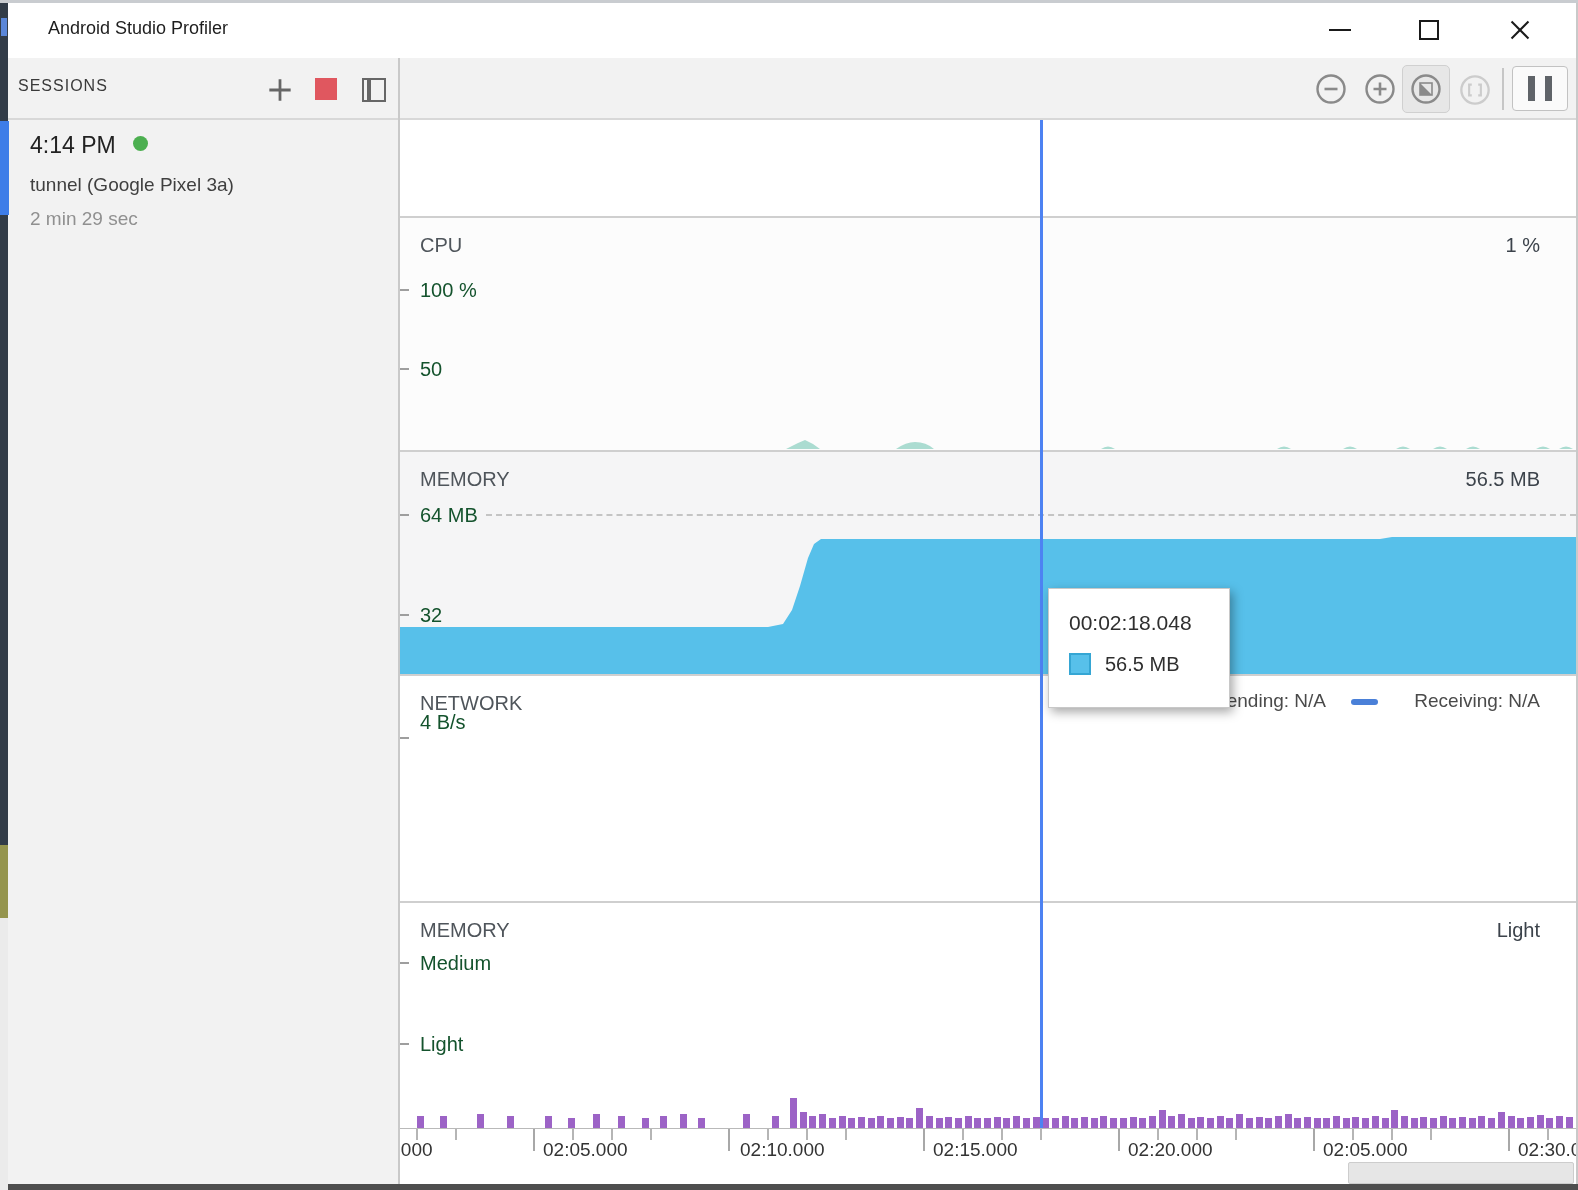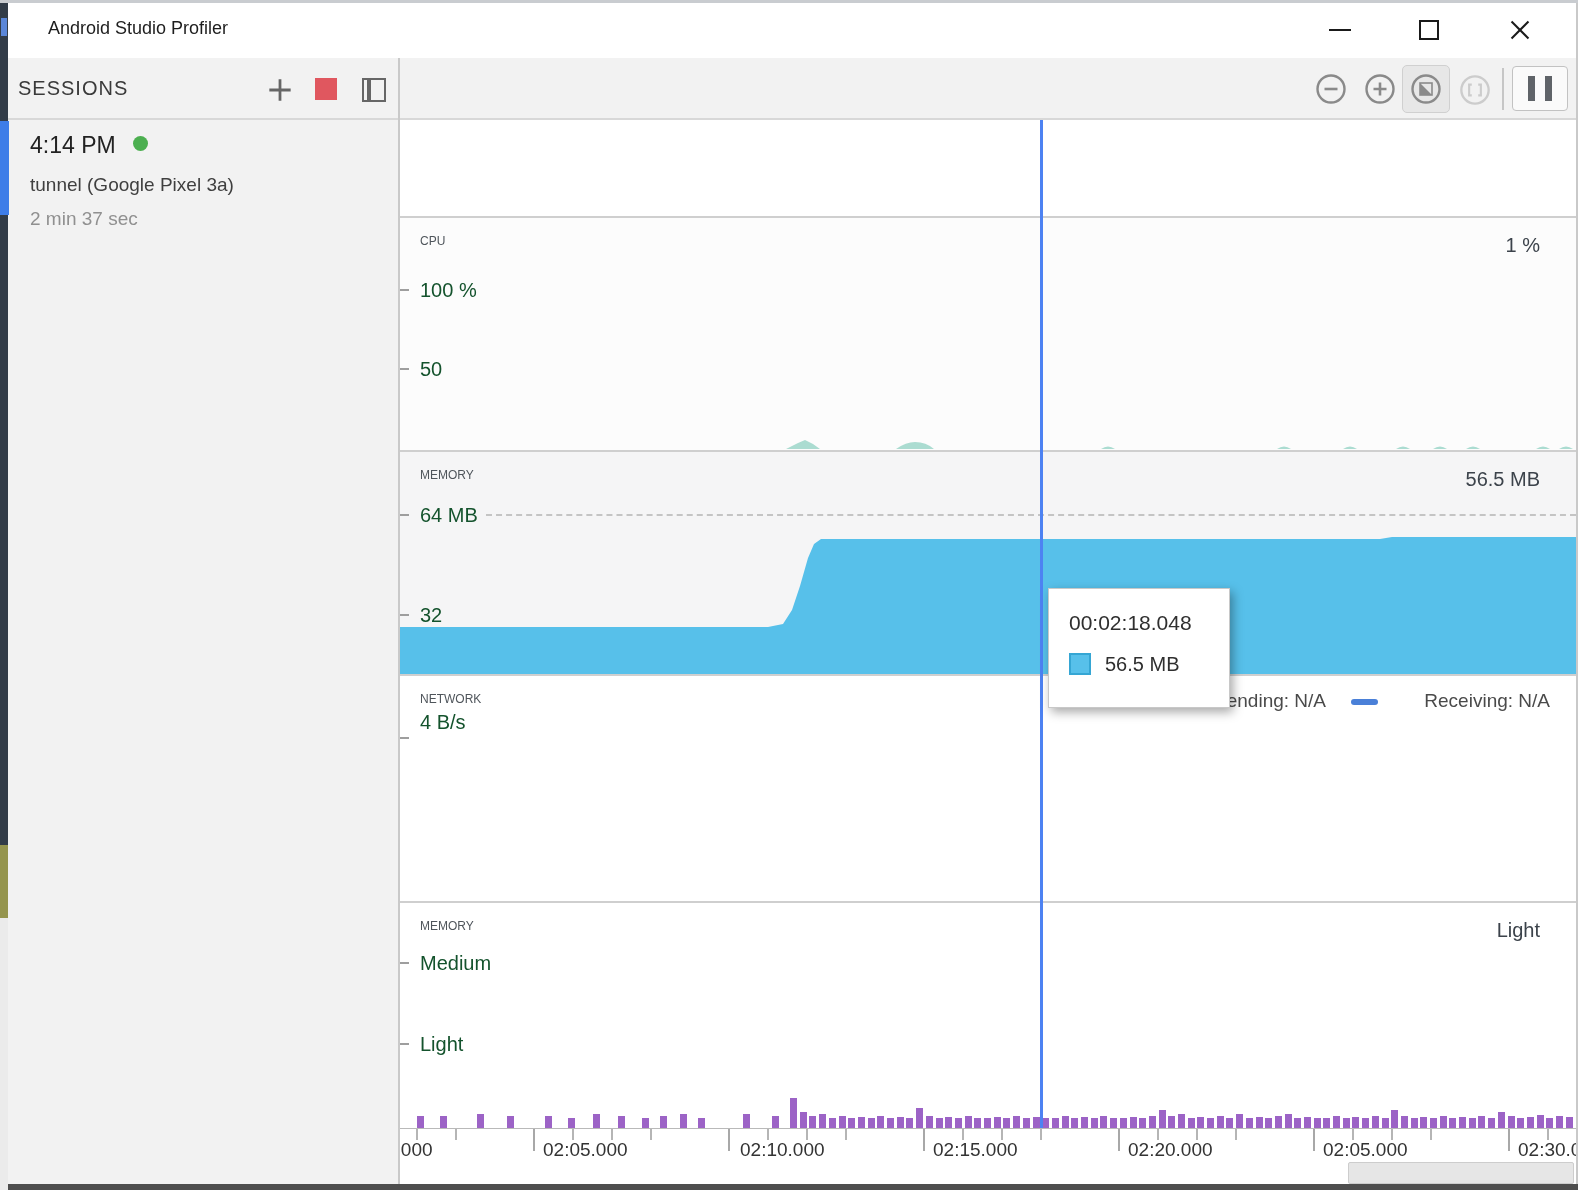--- a/index.html
+++ b/index.html
@@ -23,21 +23,21 @@
   .title-text{left:40px;top:15px;font-size:18px;color:#1d1d1d;}
   .min-glyph{left:1329px;top:29px;width:22px;height:2px;background:#1a1a1a;}
   .max-glyph{left:1419px;top:20px;width:16px;height:16px;border:2px solid #1a1a1a;}
   .close-glyph{left:1510px;top:20px;width:20px;height:20px;}
   .close-glyph:before,.close-glyph:after{content:"";position:absolute;left:9px;top:-2px;width:2px;height:24px;background:#1a1a1a;}
   .close-glyph:before{transform:rotate(45deg);}
   .close-glyph:after{transform:rotate(-45deg);}
 
   
   .toolbar{left:8px;top:58px;width:1568px;height:62px;background:#f2f2f2;border-bottom:2px solid #d8d8d8;box-sizing:border-box;}
-  .sessions-label{left:18px;top:77px;font-size:20px;letter-spacing:1px;color:#3a3a3a;}
+  .sessions-label{left:18px;top:77px;font-size:16px;letter-spacing:1px;color:#3a3a3a;}
   .panel-divider{left:398px;top:58px;width:2px;height:1126px;background:#c9c9c9;}
   .stop-btn{left:315px;top:78px;width:22px;height:22px;background:#e0575f;}
   .layout-btn{left:362px;top:78px;width:20px;height:20px;border:2px solid #666;}
   .layout-btn .bar{position:absolute;left:3px;top:0;width:4px;height:20px;background:#666;}
   .tb-icon{top:73px;width:32px;height:32px;}
   .reset-zoom-bg{left:1402px;top:65px;width:48px;height:48px;background:#e7e7e7;border:1px solid #d0d0d0;border-radius:5px;box-sizing:border-box;}
   .toolbar-sep{left:1502px;top:68px;width:2px;height:42px;background:#c6c6c6;}
   .pause-btn{left:1512px;top:66px;width:56px;height:45px;background:#fafafa;border:1px solid #c2c2c2;border-radius:4px;box-sizing:border-box;}
   .pause-btn .pb{position:absolute;top:9px;width:7px;height:25px;background:#5f6368;}
 
@@ -53,31 +53,31 @@
   
   .charts{left:400px;top:120px;width:1176px;height:1064px;background:#ffffff;}
   .section{position:relative;width:1176px;box-sizing:border-box;}
   .events-strip{height:98px;background:#ffffff;border-bottom:2px solid #cfcfcf;}
   .cpu-section{height:234px;background:#fcfcfc;border-bottom:2px solid #cfcfcf;}
   .memory-section{height:224px;background:#f5f5f6;border-bottom:2px solid #cfcfcf;}
   .network-section{height:227px;background:#ffffff;border-bottom:2px solid #cfcfcf;}
   .energy-section{height:225px;background:#ffffff;}
   .axis-section{height:56px;background:#ffffff;border-top:1px solid #b9b9b9;overflow:hidden;}
 
-  .sec-title{position:absolute;left:20px;top:16px;font-size:12px;color:#4f555b;}
+  .sec-title{position:absolute;left:20px;top:16px;font-size:20px;color:#4f555b;}
   .sec-value{position:absolute;right:36px;top:16px;font-size:20px;color:#3c434b;}
   .ytick{position:absolute;left:20px;font-size:20px;color:#14532d;text-align:center;}
   .tickdash{position:absolute;left:0;width:9px;height:2px;background:#9e9e9e;}
   .mem-dashline{position:absolute;left:86px;top:62px;width:1090px;border-top:2px dashed #c4c4c4;}
   .chart-svg{position:absolute;left:0;top:0;}
 
   .legend{position:absolute;top:14px;right:0;width:1176px;height:24px;font-size:19px;color:#4a4a4a;}
   .legend-sending{position:absolute;right:250px;top:0;}
   .legend-recv-swatch{position:absolute;right:198px;top:9px;width:27px;height:6px;border-radius:3px;background:#4a80d8;}
-  .legend-receiving{position:absolute;right:26px;top:0;margin-left:41px;}
+  .legend-receiving{position:absolute;right:36px;top:0;margin-left:41px;}
 
   .ebar{position:absolute;bottom:0;width:7px;background:#9c63c6;}
 
   .tick{position:absolute;top:0;width:2px;background:#a8a8a8;}
   .tick.major{height:22px;}
   .tick.minor{height:11px;background:#b5b5b5;}
   .axis-label{position:absolute;top:10px;font-size:19px;color:#333333;white-space:nowrap;}
 
   .playhead{left:1040px;top:120px;width:3px;height:1008px;background:#4d82f2;z-index:5;}
 
@@ -145,21 +145,21 @@
   <div class="pb" style="left:32px"></div>
 </div>
 
 <div class="abs sessions-panel"></div>
 <div class="abs panel-divider"></div>
 <div class="abs session-select-bar"></div>
 <div class="abs session-card">
   <div class="session-time">4:14 PM</div>
   <div class="live-dot"></div>
   <div class="session-device">tunnel (Google Pixel 3a)</div>
-  <div class="session-duration">2 min 37 sec</div>
+  <div class="session-duration">2 min 29 sec</div>
 </div>
 
 <div class="abs charts">
 
   <div class="section events-strip"></div>
 
   <div class="section cpu-section">
     <svg class="chart-svg" width="1176" height="232" viewBox="0 0 1176 232">
       <path fill="#abdcd1" stroke="none" d="M386,231 L398,225 L405,222 L413,226 L420,231 Z M496,231 Q506,224 515,224 Q526,224 534,231 Z M701,231 Q708,226 715,231 Z M877,231 Q884,226 891,231 Z M943,231 Q950,226 957,231 Z M996,231 Q1003,226 1010,231 Z M1033,231 Q1040,226 1047,231 Z M1066,231 Q1073,226 1080,231 Z M1136,231 Q1143,226 1150,231 Z M1159,231 Q1166,226 1173,231 Z"></path>
     </svg>

